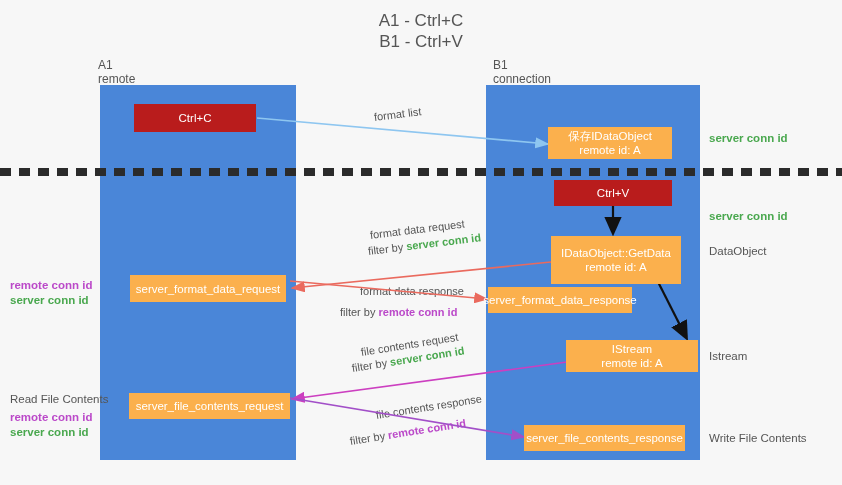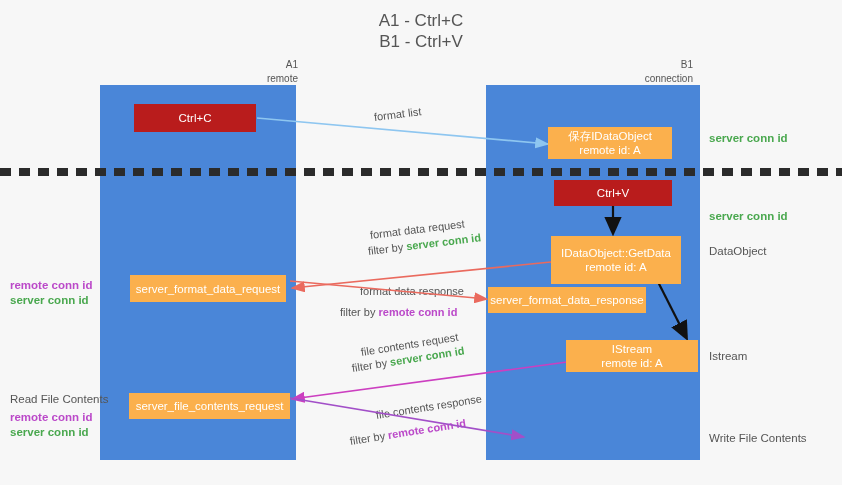--- a/index.html
+++ b/index.html
@@ -28,22 +28,22 @@
     width: 842px;
     text-align: center;
     top: 10px;
     font-size: 17px;
     line-height: 21px;
     color: #555;
   }
 
   
   .col-head {
-    text-align: right;
-    font-size: 10px;
+    text-align: left;
+    font-size: 12px;
     line-height: 14px;
     color: #555;
     width: 200px;
   }
   .col-head .main { display: block; }
   .col-head .sub { display: block; }
 
   
   .lane {
     background: #4a86d8;
@@ -186,33 +186,36 @@
 
   <div class="abs box orange" style="left:551px; top:236px; width:130px; height:48px;">
     <span>IDataObject::GetData</span>
     <span class="l2">remote id: A</span>
   </div>
 
   <div class="abs box orange" style="left:130px; top:275px; width:156px; height:27px;">
     <span>server_format_data_request</span>
   </div>
 
-  <div class="abs box orange" style="left:488px; top:287px; width:158px; height:26px;">
+  <div class="abs box orange" style="left:488px; top:287px; width:144px; height:26px;">
     <span>server_format_data_response</span>
   </div>
 
   <div class="abs box orange" style="left:566px; top:340px; width:132px; height:32px;">
     <span>IStream</span>
     <span class="l2">remote id: A</span>
   </div>
 
   <div class="abs box orange" style="left:129px; top:393px; width:161px; height:26px;">
     <span>server_file_contents_request</span>
   </div>
 
+  <div class="abs box orange" style="left:524px; top:425px; width:161px; height:26px;">
+    <span>server_file_contents_response</span>
+  </div>
 
   <div class="abs edge-label rot-up" style="left:374px; top:110px;">format list</div>
 
   <div class="abs edge-label rot-up" style="left:370px; top:228px;">format data request</div>
 
   <div class="abs edge-label rot-up" style="left:368px; top:244px;">
     <span>filter by</span>
     <span class="conn-green">server conn id</span>
   </div>
 

